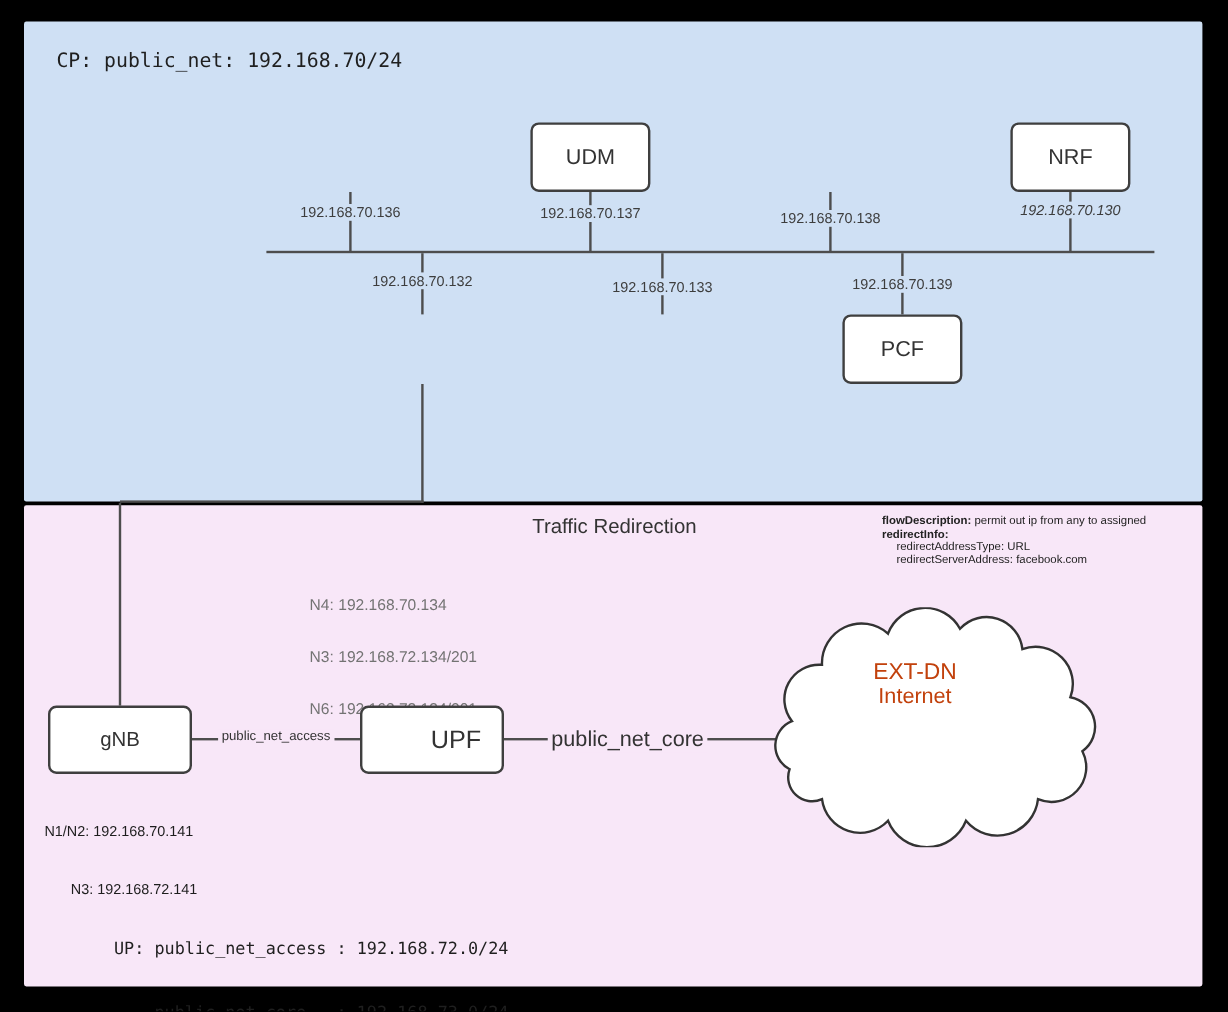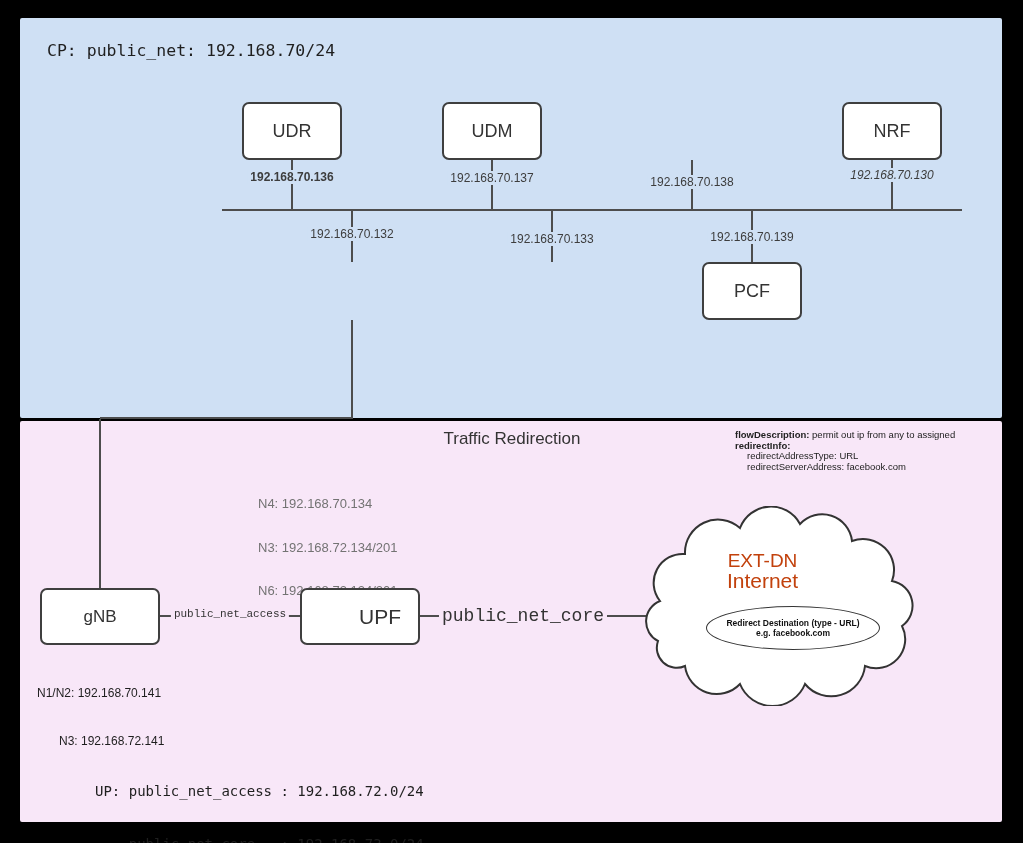--- a/index.html
+++ b/index.html
@@ -20,42 +20,42 @@
   .node-sm{width:100px;height:58px;}
   .node-up{width:120px;height:57px;font-size:17px;}
   .node-upf{font-size:21px;padding-left:40px;}
 
   .vline,.hline{position:absolute;background:var(--line,#4d4d4d);z-index:1;}
   .vline{width:2px;} .hline{height:2px;}
 
   .iplabel{position:absolute;transform:translateX(-50%);font-size:12px;color:#3d3d3d;
            background:var(--cp-bg,#cfe0f4);padding:0 3px;white-space:nowrap;z-index:2;}
   .linklabel{position:absolute;transform:translateX(-50%);color:#333;
-             background:var(--up-bg,#f8e7f8);padding:0 3px;white-space:nowrap;z-index:2;font-family:Liberation Mono, monospace;}
+             background:var(--up-bg,#f8e7f8);padding:0 3px;white-space:nowrap;z-index:2;}
   .lbl-access{left:230px;top:608px;font-size:11px;}
   .lbl-core{left:523px;top:606px;font-size:18px;}
 
   .policy{position:absolute;left:735px;top:430px;width:262px;font-size:9.5px;
           line-height:10.5px;color:#222;z-index:2;}
   .policy .ind{padding-left:12px;}
   .policy b{font-weight:bold;}
 
   .upf-ifaces{position:absolute;left:258px;top:468px;font-size:13px;line-height:14.5px;
               color:#737373;z-index:2;white-space:pre;}
   .gnb-ifaces{position:absolute;left:37px;top:653px;font-size:12px;line-height:16px;
               color:#1e1e1e;z-index:2;white-space:pre;}
   .gnb-ifaces div:nth-child(2){padding-left:22px;}
 
   .footer{position:absolute;left:95px;top:748px;font-family:"DejaVu Sans Mono",monospace;
           font-size:14px;line-height:17.5px;color:#1f1f1f;white-space:pre;z-index:2;}
 
   .cloud-svg{position:absolute;left:630px;top:506px;z-index:2;}
   .cloud-title{position:absolute;left:695px;top:550px;width:135px;text-align:center;z-index:3;color:#c2410c;}
   .cloud-title .l1{font-size:19px;line-height:21px;}
-  .cloud-title .l2{font-size:21px;line-height:19px;}
+  .cloud-title .l2{font-size:18px;line-height:19px;}
   .redirect-ellipse{position:absolute;left:706px;top:606px;width:174px;height:44px;
                     border:1.5px solid #333;border-radius:50%;background:#fff;z-index:3;
                     display:flex;flex-direction:column;align-items:center;justify-content:center;
                     box-sizing:border-box;}
   .redirect-ellipse div{font-size:8.5px;font-weight:bold;line-height:10px;color:#111;white-space:nowrap;}
 </style>
 </head>
 <body>
 
 <div class="canvas">
@@ -72,31 +72,28 @@
   <div class="vline" style="left:691px;top:160px;height:50px;"></div>
   <div class="vline" style="left:891px;top:160px;height:50px;"></div>
   <div class="vline" style="left:351px;top:211px;height:51px;"></div>
   <div class="vline" style="left:551px;top:211px;height:51px;"></div>
   <div class="vline" style="left:751px;top:211px;height:51px;"></div>
 
   <div class="vline" style="left:351px;top:320px;height:99px;"></div>
   <div class="hline" style="left:100px;top:417px;width:253px;"></div>
   <div class="vline" style="left:99px;top:419px;height:169px;"></div>
 
-  <div class="node node-sm" style="left:242px;top:102px;">
-      <span>UDR</span>
-    </div>
   <div class="node node-sm" style="left:442px;top:102px;">
       <span>UDM</span>
     </div>
   <div class="node node-sm" style="left:842px;top:102px;">
       <span>NRF</span>
     </div>
 
-  <div class="iplabel" style="left:292px;top:170px;font-weight:bold;">192.168.70.136</div>
+  <div class="iplabel" style="left:292px;top:170px;">192.168.70.136</div>
   <div class="iplabel" style="left:492px;top:171px;">192.168.70.137</div>
   <div class="iplabel" style="left:692px;top:175px;">192.168.70.138</div>
   <div class="iplabel" style="left:892px;top:168px;font-style:italic;">192.168.70.130</div>
 
   <div class="iplabel" style="left:352px;top:227px;">192.168.70.132</div>
   <div class="iplabel" style="left:552px;top:232px;">192.168.70.133</div>
   <div class="iplabel" style="left:752px;top:230px;">192.168.70.139</div>
 
   <div class="node node-sm" style="left:702px;top:262px;">
       <span>PCF</span>
@@ -144,23 +141,19 @@
              A 34 34 0 0 1 175 178
              A 35 35 0 0 1 110 178
              A 32 32 0 0 1 55 160
              A 20 20 0 0 1 28 135
              A 22 22 0 0 1 30 95 Z" fill="#ffffff" stroke="#333333" stroke-width="2"></path>
   </svg>
   <div class="cloud-title">
     <div class="l1">EXT-DN</div>
     <div class="l2">Internet</div>
   </div>
-  <div class="redirect-ellipse">
-    <div>Redirect Destination (type - URL)</div>
-    <div>e.g. facebook.com</div>
-  </div>
 
   <div class="footer">
     <div>UP: public_net_access : 192.168.72.0/24</div>
     <div>    public_net_core   : 192.168.73.0/24</div>
   </div>
 
 </div>
 
 </body></html>

